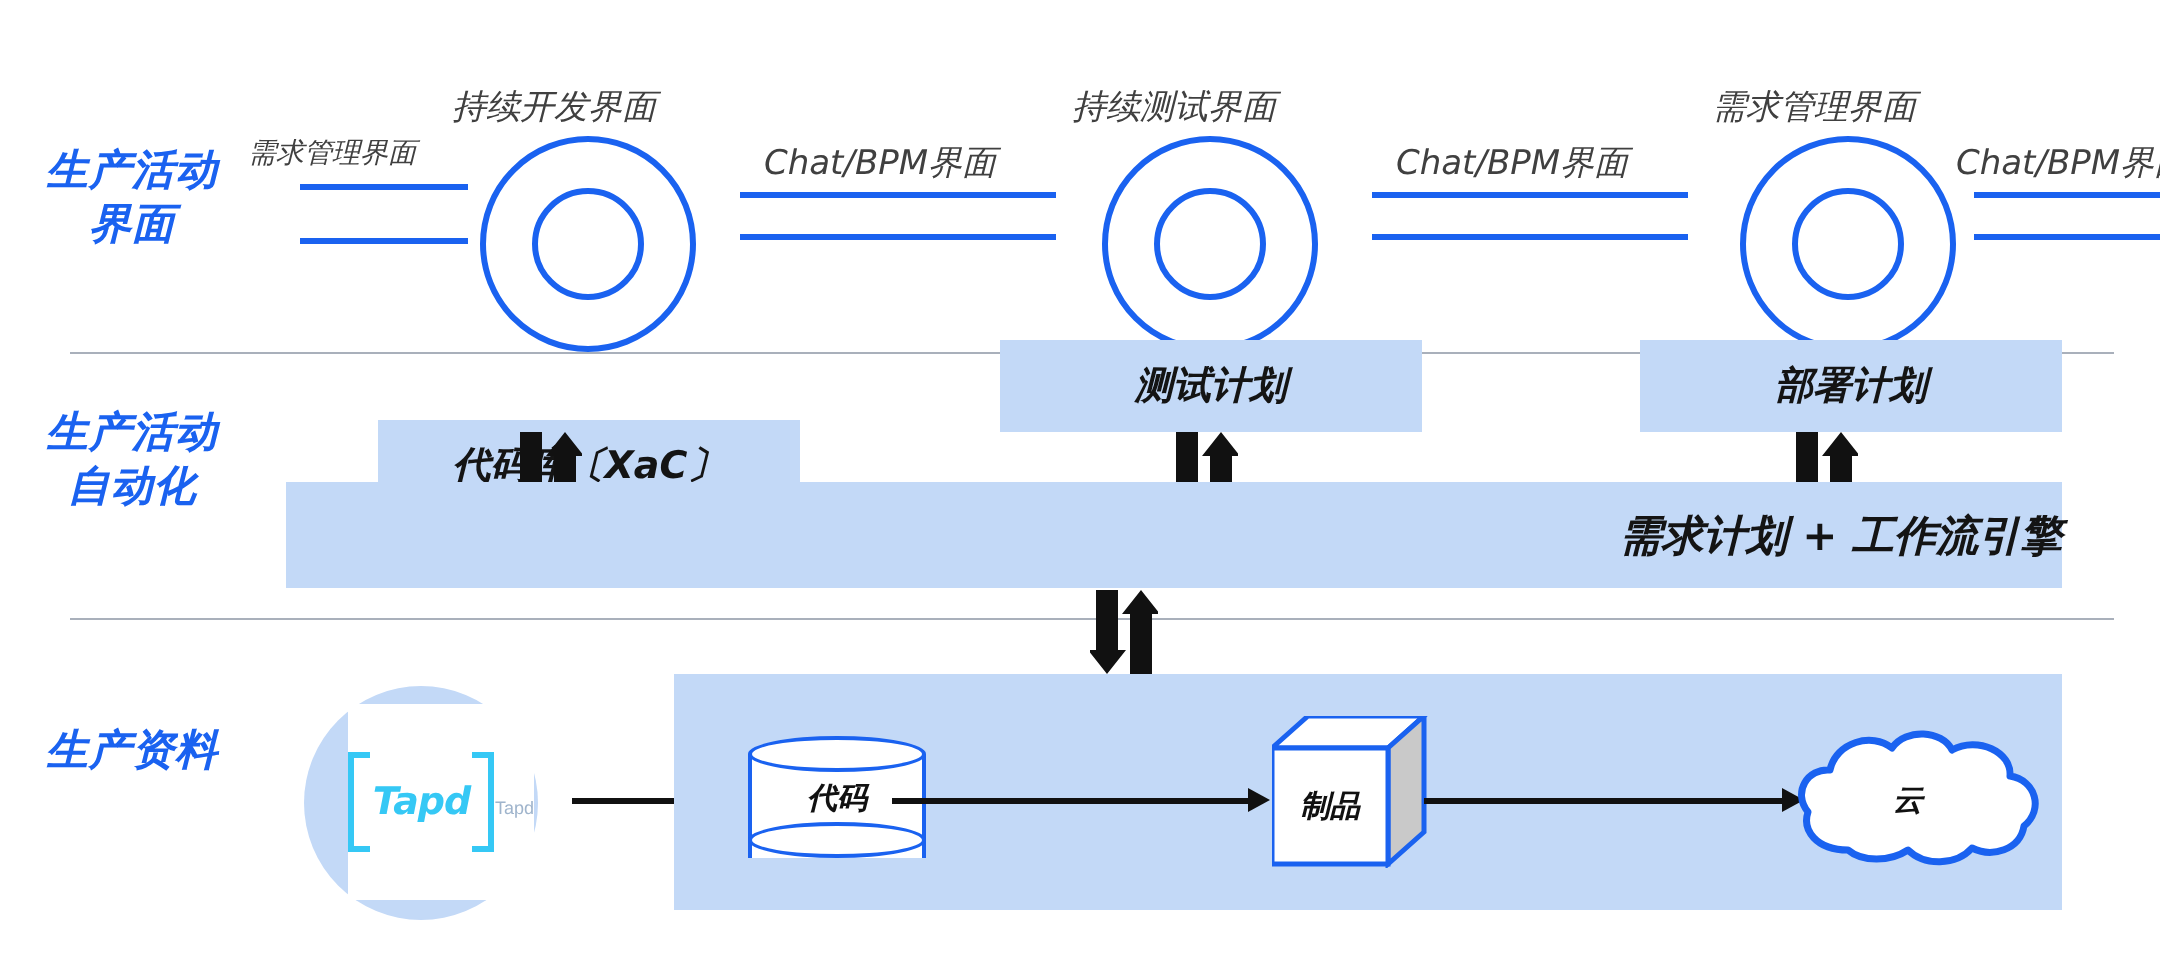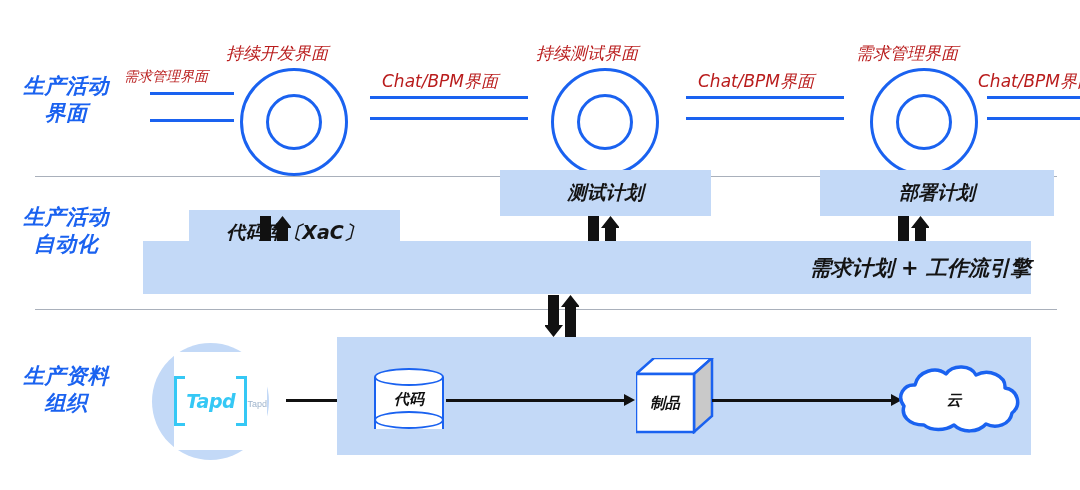--- a/index.html
+++ b/index.html
@@ -31,21 +31,21 @@
     height:1px;
     background:#a9b0bb;
     left:35px;
     width:1022px;
   }
 
   
   .ifacecap{
     font-style:italic;
     font-size:17px;
-    color:#b91c1c;
+    color:#404040;
     white-space:nowrap;
     font-family:"DejaVu Sans","Liberation Sans",sans-serif;
   }
   .ifacecap.small{font-size:14px;}
 
   
   .uline{background:#1a62f0;height:3px;}
 
   
   .ring{
@@ -115,21 +115,21 @@
   }
 
   
   .shapecap{
     font-size:15px;font-weight:bold;font-style:italic;color:#111;
     white-space:nowrap;
     font-family:"DejaVu Sans","Liberation Sans",sans-serif;
   }
 
   
-  .cyl{position:absolute;}
+  .cyl{position:absolute;padding-left:19px;}
   .cyl .body{
     position:absolute;left:0;top:9px;width:100%;height:52px;
     background:#ffffff;border-left:2.5px solid #1a62f0;border-right:2.5px solid #1a62f0;
     box-sizing:border-box;
   }
   .cyl .bot{
     position:absolute;left:0;top:43px;width:100%;height:18px;
     background:#ffffff;border:2.5px solid #1a62f0;border-radius:50%;
     box-sizing:border-box;
   }
@@ -168,21 +168,20 @@
     <div>界面</div>
   </div>
 
   <div class="abs rowlabel" style="top:203px;">
     <div>生产活动</div>
     <div>自动化</div>
   </div>
 
   <div class="abs rowlabel" style="top:362px;">
     <div>生产资料</div>
-    <div>组织</div>
   </div>
 
   <div class="abs divider" style="top:176px;"></div>
   <div class="abs divider" style="top:309px;"></div>
 
   <div class="abs ifacecap small" style="left:124px;top:68px;">需求管理界面</div>
   <div class="abs uline" style="left:150px;top:92px;width:84px;"></div>
   <div class="abs uline" style="left:150px;top:119px;width:84px;"></div>
 
   <div class="abs ifacecap" style="left:382px;top:70px;">Chat/BPM界面</div>
@@ -210,21 +209,21 @@
   <div class="abs ring" style="left:896px;top:94px;width:56px;height:56px;"></div>
 
   <div class="abs bluebox" style="left:189px;top:170px;width:211px;height:46px;margin-top:40px;">
     <span class="cap">代码库〔XaC〕</span>
   </div>
 
   <div class="abs bluebox" style="left:500px;top:170px;width:211px;height:46px;">
     <span class="cap">测试计划</span>
   </div>
 
-  <div class="abs bluebox" style="left:820px;top:170px;width:234px;height:46px;">
+  <div class="abs bluebox" style="left:820px;top:170px;width:211px;height:46px;">
     <span class="cap">部署计划</span>
   </div>
 
   <div class="abs bidir" style="left:257px;top:216px;">
     <svg width="34" height="42" viewBox="0 0 34 42">
       <polygon points="3,0 14,0 14,30 18,30 8.5,42 -1,30 3,30" fill="#111"></polygon>
       <polygon points="20,42 31,42 31,12 35,12 25.5,0 16,12 20,12" fill="#111"></polygon>
     </svg>
   </div>
 

